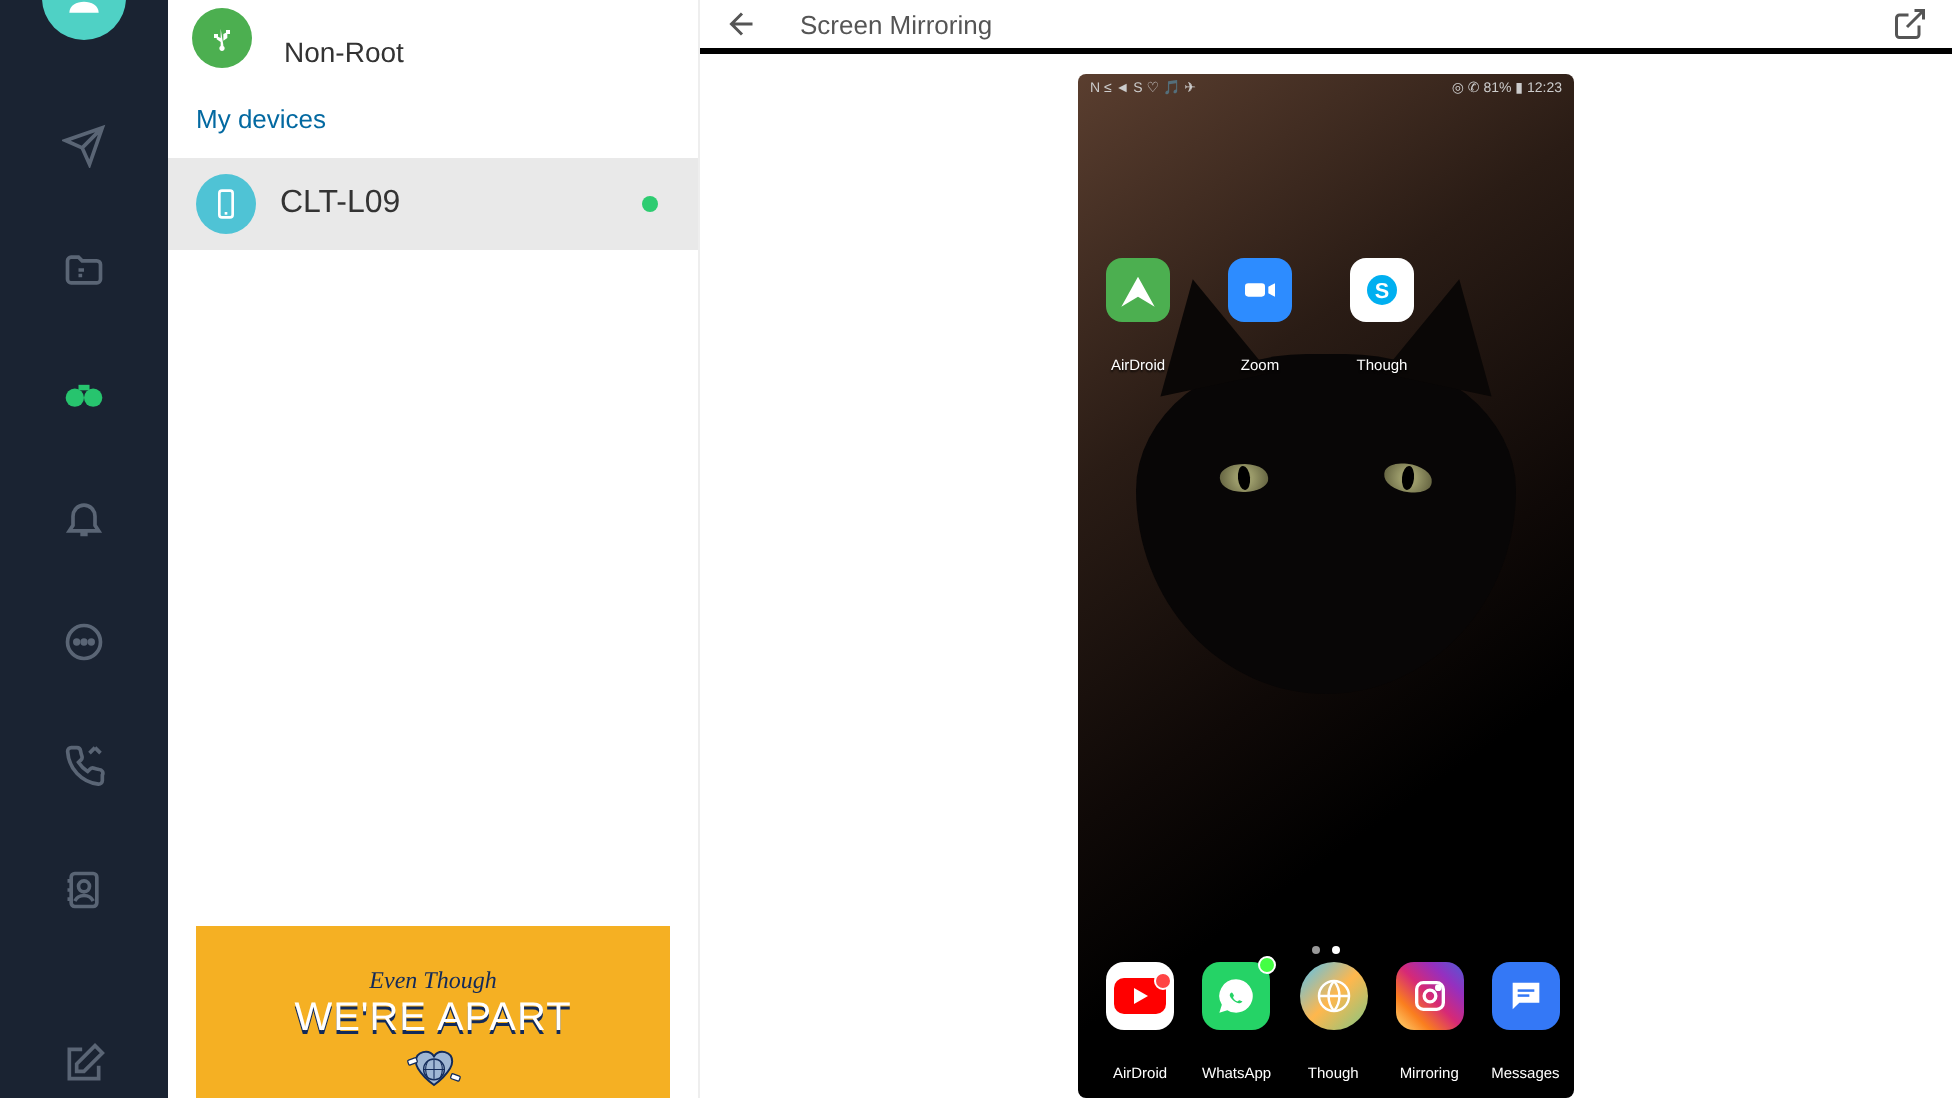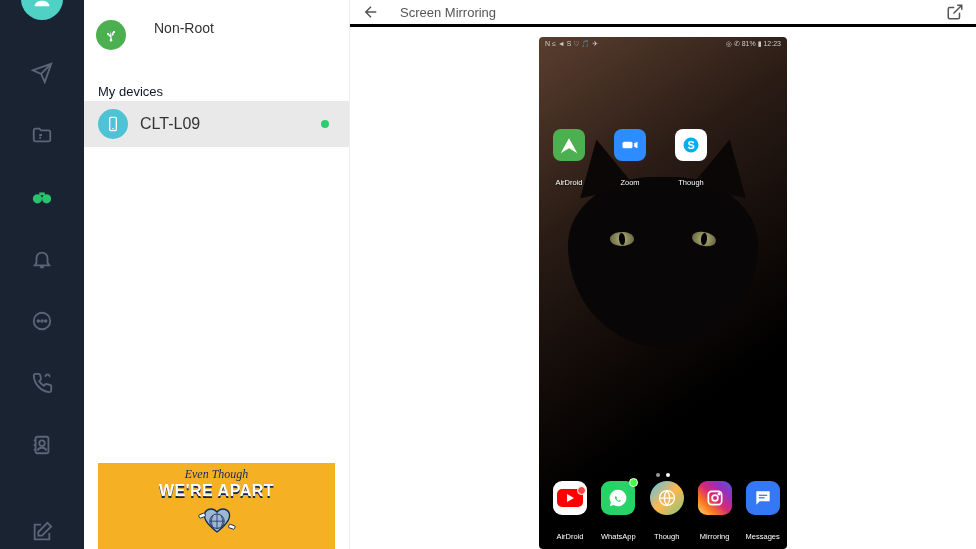--- a/index.html
+++ b/index.html
@@ -5,31 +5,31 @@
 *{margin:0;padding:0;box-sizing:border-box;font-family:-apple-system,BlinkMacSystemFont,"Segoe UI",Arial,sans-serif}
 body{width:976px;height:549px;display:flex;overflow:hidden;background:#fff}
 .navrail{width:84px;background:#1a2332;display:flex;flex-direction:column;align-items:center;padding-top:0;height:100%}
 .navrail .avatar{width:42px;height:42px;border-radius:50%;background:#4fd1c5;margin-top:-22px;display:flex;align-items:center;justify-content:center;color:#fff;font-size:18px}
 .navrail .navicon{width:26px;height:26px;margin:18px 0;display:flex;align-items:center;justify-content:center;color:#5a6575;cursor:pointer}
 .navrail .navicon.first{margin-top:40px}
 .navrail .navicon.active{color:#27c46e}
 .navrail .spacer{flex:1}
 .navrail svg{width:22px;height:22px}
 .side{width:266px;background:#fff;border-right:1px solid #eee;display:flex;flex-direction:column;height:100%}
-.mode-row{display:flex;align-items:flex-start;padding:20px 12px;gap:28px}
+.mode-row{display:flex;align-items:flex-end;padding:4px 12px;gap:16px}
 .mode-icon{width:30px;height:30px;border-radius:50%;background:#4caf50;display:flex;align-items:center;justify-content:center;color:#fff}
 .mode-label{color:#333;font-size:14px}
-.side-header{padding:14px 14px 2px;color:#0f172a;font-size:13px}
+.side-header{padding:14px 14px 12px;color:#0369a1;font-size:13px}
 .device{display:flex;align-items:center;padding:8px 14px;background:#e9e9e9;gap:12px;cursor:pointer}
 .device .dico{width:30px;height:30px;border-radius:50%;background:#4fc3d5;display:flex;align-items:center;justify-content:center;color:#fff}
 .device .name{color:#333;font-size:16px}
 .device .status-dot{margin-left:auto;width:8px;height:8px;border-radius:50%;background:#2ecc71;margin-right:6px}
-.ad{margin:auto 14px 0 14px;height:86px;background:#f5b023;display:flex;flex-direction:column;align-items:center;padding-top:4px;overflow:hidden}
+.ad{margin:auto 14px 0 14px;height:86px;background:#f5b023;display:flex;flex-direction:column;align-items:center;padding-top:20px;overflow:hidden}
 .ad .l1{font-style:italic;font-family:Georgia,serif;color:#122a5a;font-size:12px}
-.ad .l2{font-weight:700;color:#fff;font-size:16px;letter-spacing:.5px;text-shadow:0 2px 0 #122a5a;font-family:Impact,Arial,sans-serif}
+.ad .l2{font-weight:400;color:#fff;font-size:20px;letter-spacing:.5px;text-shadow:0 2px 0 #122a5a;font-family:Impact,Arial,sans-serif}
 .ad .art{width:54px;height:42px;margin-top:2px}
 .main{flex:1;display:flex;flex-direction:column;height:100%;background:#fff}
 .mainhead{height:28px;display:flex;align-items:center;padding:0 12px;border-bottom:3px solid #000000;gap:20px}
 .mainhead .back,.mainhead .pop{color:#555;cursor:pointer;display:flex;align-items:center}
 .mainhead .title{color:#555;font-size:13px}
 .mainhead .fill{flex:1}
 .mirror-area{flex:1;display:flex;justify-content:center;padding-top:10px}
 .phone{width:248px;height:512px;border-radius:4px;overflow:hidden;position:relative;background:linear-gradient(145deg,#5a3e2f 0%,#2a1c15 30%,#0f0907 55%,#000 70%);}
 .statusbar{position:absolute;top:0;left:0;right:0;height:14px;display:flex;align-items:center;padding:0 6px;color:#ccc;font-size:7px}
 .statusbar .left{display:flex;gap:3px;align-items:center}

